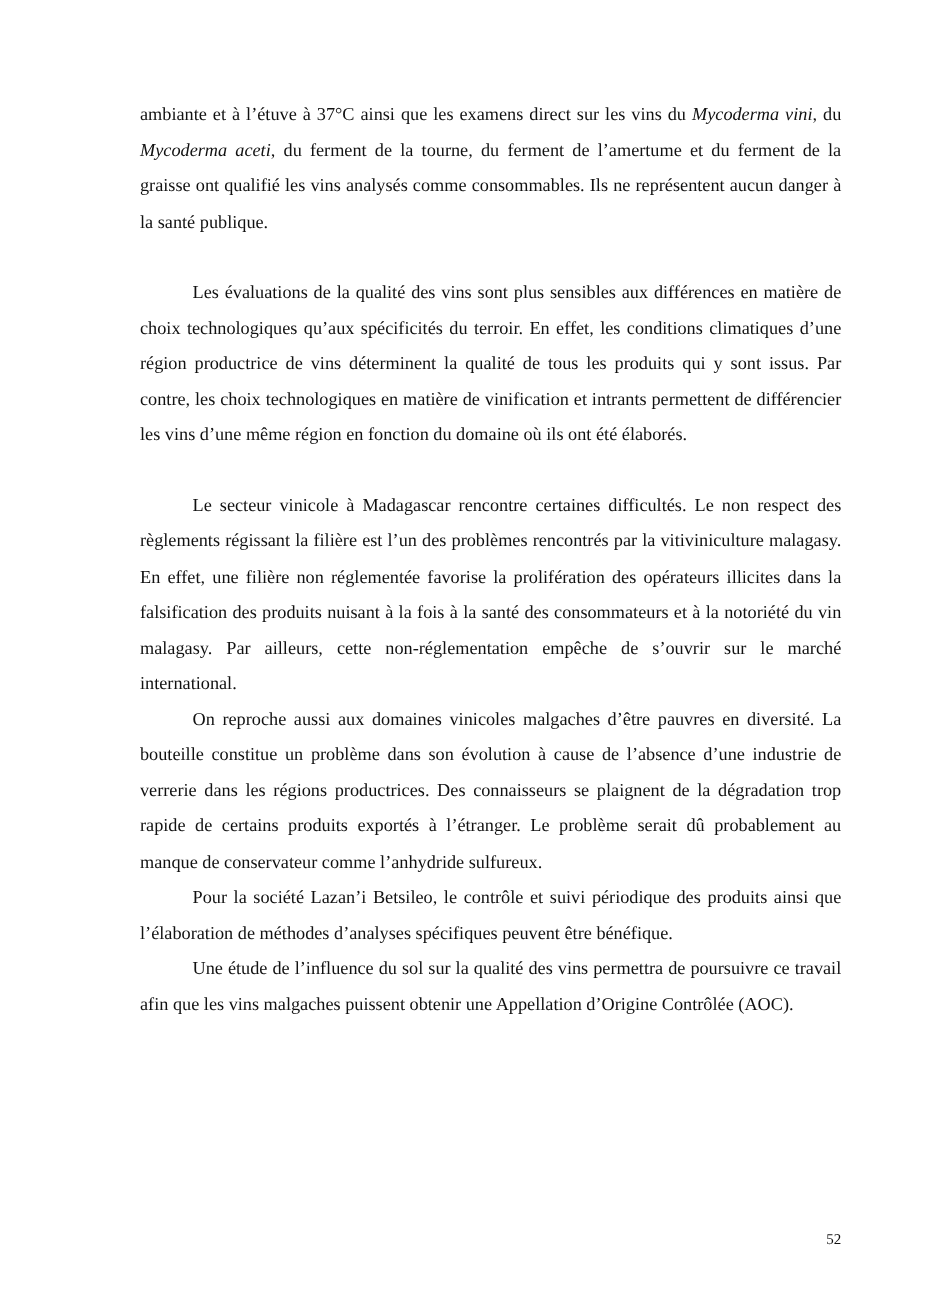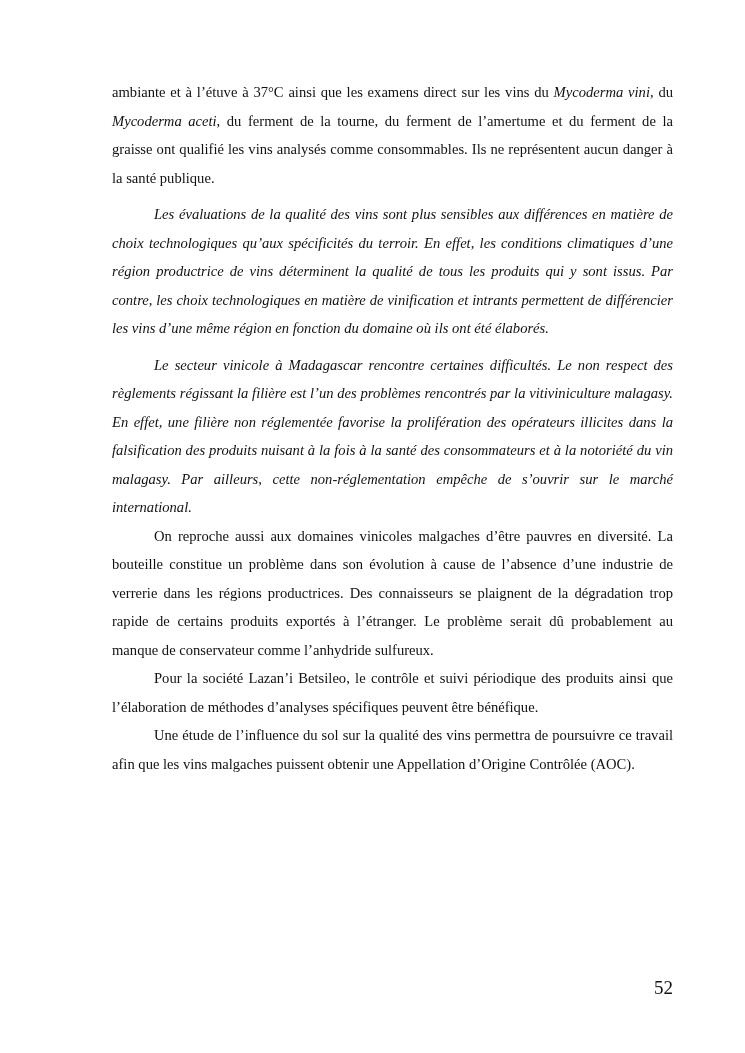--- a/index.html
+++ b/index.html
@@ -31,31 +31,30 @@
     color: #111111;
   }
   .para {
     margin: 0;
     text-align: justify;
   }
   .indent {
     text-indent: 42px;
   }
   .gap-large {
-    margin-top: 8px;
-    font-style: italic;
+    margin-top: 28px;
   }
   .ital {
     font-style: italic;
   }
   .page-number {
     position: absolute;
     right: 72px;
     bottom: 54px;
-    font-size: 19px;
+    font-size: 12px;
     color: #111111;
   }
 </style>
 </head>
 <body>
 
 <div class="page">
   <div class="body-text" id="body-text">
       <p class="para"><span>ambiante et à l’étuve à 37°C ainsi que les examens direct sur les vins du </span><span class="ital">Mycoderma vini</span><span>, du </span><span class="ital">Mycoderma aceti</span><span>, du ferment de la tourne, du ferment de l’amertume et du ferment de la graisse ont qualifié les vins analysés comme consommables. Ils ne représentent  aucun danger à la santé publique.</span></p>
       <p class="para indent gap-large"><span>Les évaluations de la qualité des vins sont plus sensibles aux différences en matière de choix technologiques qu’aux spécificités du terroir. En effet, les conditions climatiques d’une région productrice de vins déterminent la qualité de tous les produits qui y sont issus. Par contre, les choix technologiques en matière de vinification et intrants permettent de différencier les vins d’une même région en fonction du domaine où ils ont été élaborés.</span></p>

